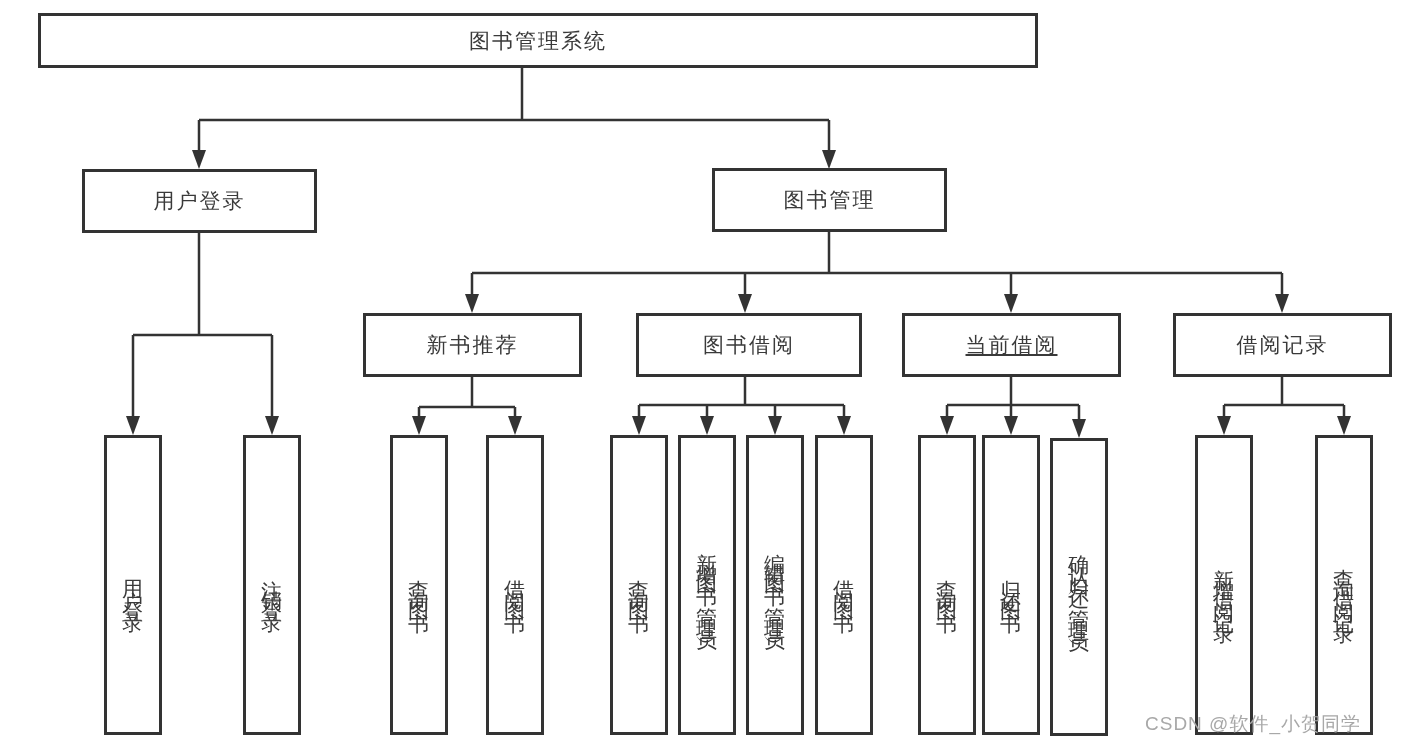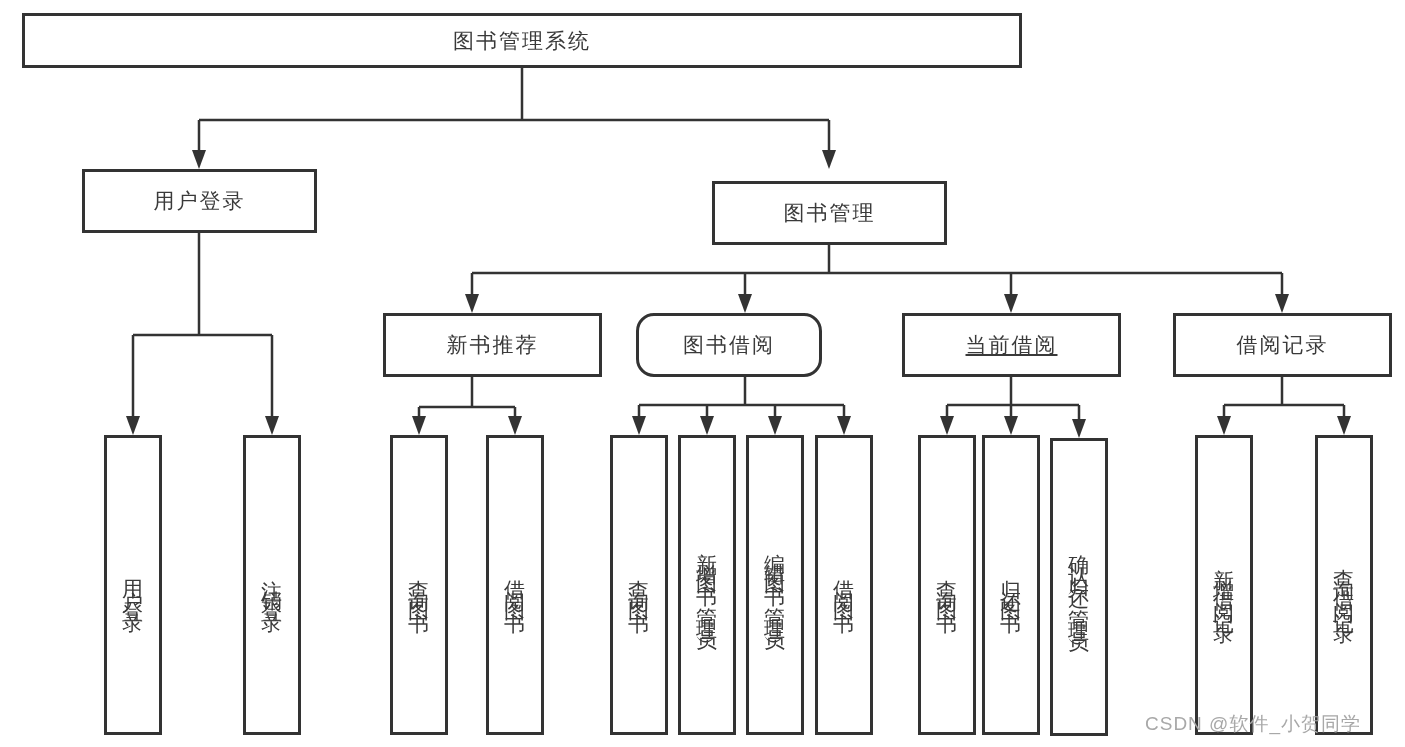--- a/index.html
+++ b/index.html
@@ -82,35 +82,35 @@
       <polygon points="768,416 782,416 775,435"></polygon>
       <polygon points="837,416 851,416 844,435"></polygon>
       <polygon points="940,416 954,416 947,435"></polygon>
       <polygon points="1004,416 1018,416 1011,435"></polygon>
       <polygon points="1072,419 1086,419 1079,438"></polygon>
       <polygon points="1217,416 1231,416 1224,435"></polygon>
       <polygon points="1337,416 1351,416 1344,435"></polygon>
     </g>
   </svg>
 
-  <div class="node h" style="left:22px;top:13px;width:1000px;height:55px;">
+  <div class="node h" style="left:38px;top:13px;width:1000px;height:55px;">
     <span>图书管理系统</span>
   </div>
 
   <div class="node h" style="left:82px;top:169px;width:235px;height:64px;">
     <span>用户登录</span>
   </div>
-  <div class="node h" style="left:712px;top:181px;width:235px;height:64px;">
+  <div class="node h" style="left:712px;top:168px;width:235px;height:64px;">
     <span>图书管理</span>
   </div>
 
-  <div class="node h" style="left:363px;top:313px;width:219px;height:64px;margin-left:20px;">
+  <div class="node h" style="left:363px;top:313px;width:219px;height:64px;">
     <span>新书推荐</span>
   </div>
-  <div class="node h" style="left:636px;top:313px;width:186px;height:64px;border-radius:18px;">
+  <div class="node h" style="left:636px;top:313px;width:226px;height:64px;">
     <span>图书借阅</span>
   </div>
   <div class="node h" style="left:902px;top:313px;width:219px;height:64px;text-decoration:underline;">
     <span>当前借阅</span>
   </div>
   <div class="node h" style="left:1173px;top:313px;width:219px;height:64px;">
     <span>借阅记录</span>
   </div>
 
   <div class="node v" style="left:104px;top:435px;width:58px;height:300px;">

